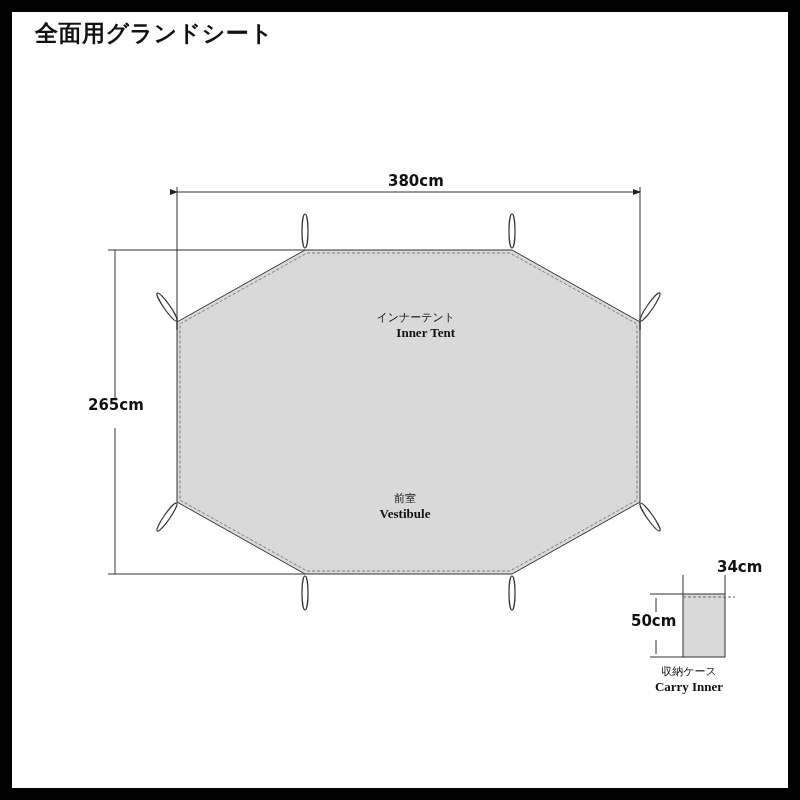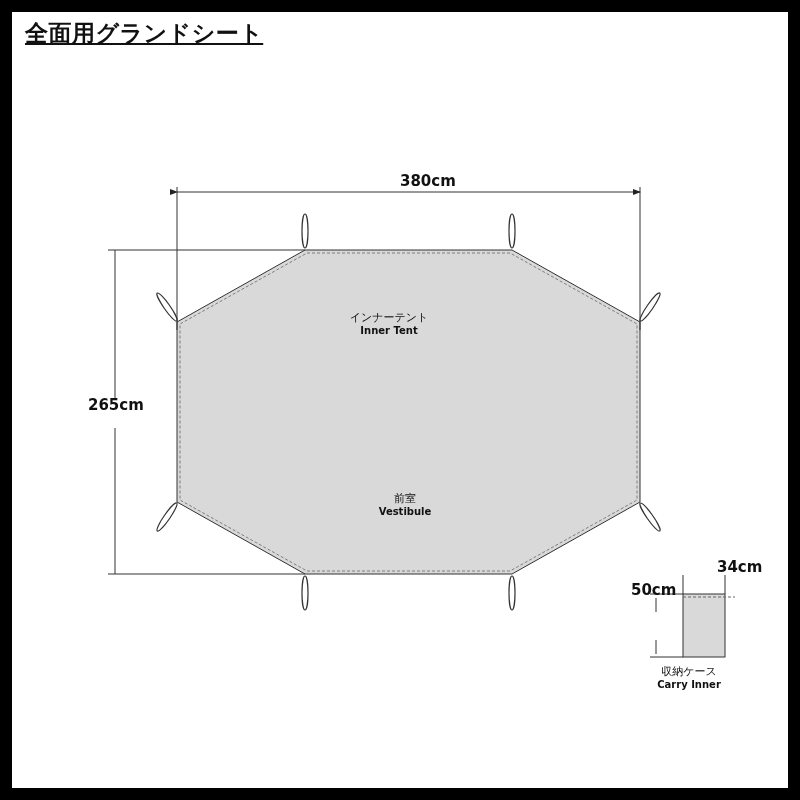--- a/index.html
+++ b/index.html
@@ -1,28 +1,28 @@
 <!DOCTYPE html>
 <html><head>
 <meta charset="utf-8">
 <style>
   html, body { margin: 0; padding: 0; }
   body {
     width: 800px; height: 800px; background: #000;
     font-family: "DejaVu Sans", sans-serif; position: relative; overflow: hidden;
   }
   .title {
-    position: absolute; left: 25px; top: 18px; font-size: 23px; font-weight: bold;
-    color: #111; letter-spacing: 0.5px; text-decoration: underline;
+    position: absolute; left: 35px; top: 18px; font-size: 23px; font-weight: bold;
+    color: #111; letter-spacing: 0.5px;
   }
   svg.diagram { position: absolute; left: 0; top: 0; }
   .lbl { position: absolute; color: #111; text-align: center; white-space: nowrap; }
   .dim { font-weight: bold; font-size: 15px; }
   .jp { font-size: 11px; }
-  .en { font-size: 10px; font-weight: bold; }
+  .en { font-size: 13px; font-weight: bold; font-family: Liberation Serif, serif; }
 </style>
 </head>
 <body>
 
 <svg class="diagram" width="800" height="800" viewBox="0 0 800 800">
   <defs>
     <marker id="arr" markerWidth="8" markerHeight="6" refX="7" refY="3" orient="auto">
       <path d="M0,0 L8,3 L0,6 Z" fill="#222"></path>
     </marker>
   </defs>
@@ -64,32 +64,32 @@
     <line x1="725" y1="575" x2="725" y2="594" stroke="#333"></line>
     <line x1="650" y1="594" x2="683" y2="594" stroke="#333"></line>
     <line x1="650" y1="657" x2="683" y2="657" stroke="#333"></line>
     <line x1="656" y1="598" x2="656" y2="612" stroke="#333"></line>
     <line x1="656" y1="640" x2="656" y2="654" stroke="#333"></line>
   </g>
 </svg>
 
 <div class="title">全面用グランドシート</div>
 
-<div class="lbl dim" style="left:400px; top:172px;">380cm</div>
+<div class="lbl dim" style="left:388px; top:172px;">380cm</div>
 <div class="lbl dim" style="left:88px; top:396px;">265cm</div>
 
-<div class="lbl" style="left:339px; top:310px; width:100px;">
+<div class="lbl" style="left:355px; top:310px; width:100px;text-align:right;">
   <div class="jp">インナーテント</div>
   <div class="en">Inner Tent</div>
 </div>
 
 <div class="lbl" style="left:355px; top:491px; width:100px;">
   <div class="jp">前室</div>
   <div class="en">Vestibule</div>
 </div>
 
 <div class="lbl dim" style="left:717px; top:558px;">34cm</div>
-<div class="lbl dim" style="left:631px; top:581px;text-align:right;">50cm</div>
+<div class="lbl dim" style="left:631px; top:612px;text-align:right;">50cm</div>
 
 <div class="lbl" style="left:644px; top:664px; width:90px;">
   <div class="jp">収納ケース</div>
   <div class="en">Carry Inner</div>
 </div>
 
 </body></html>

